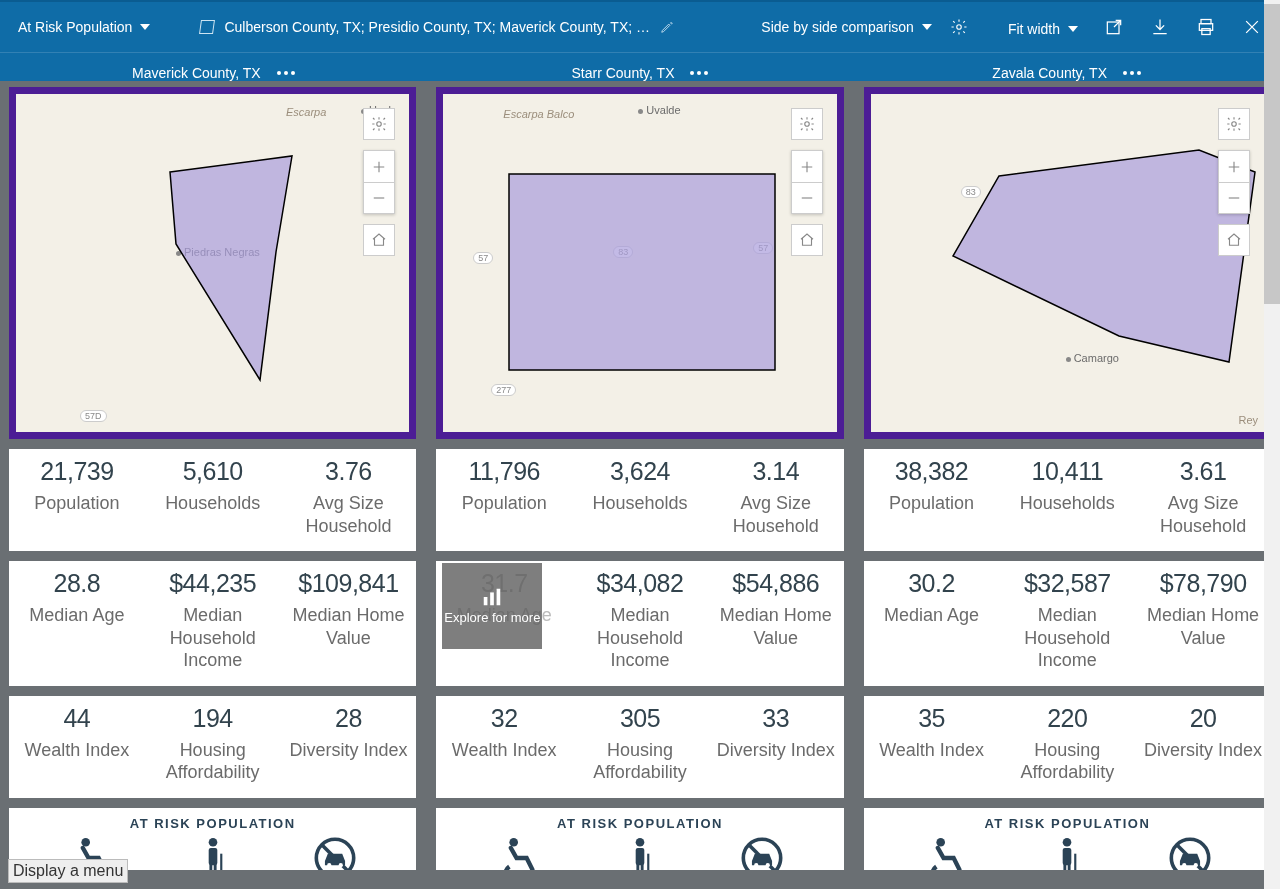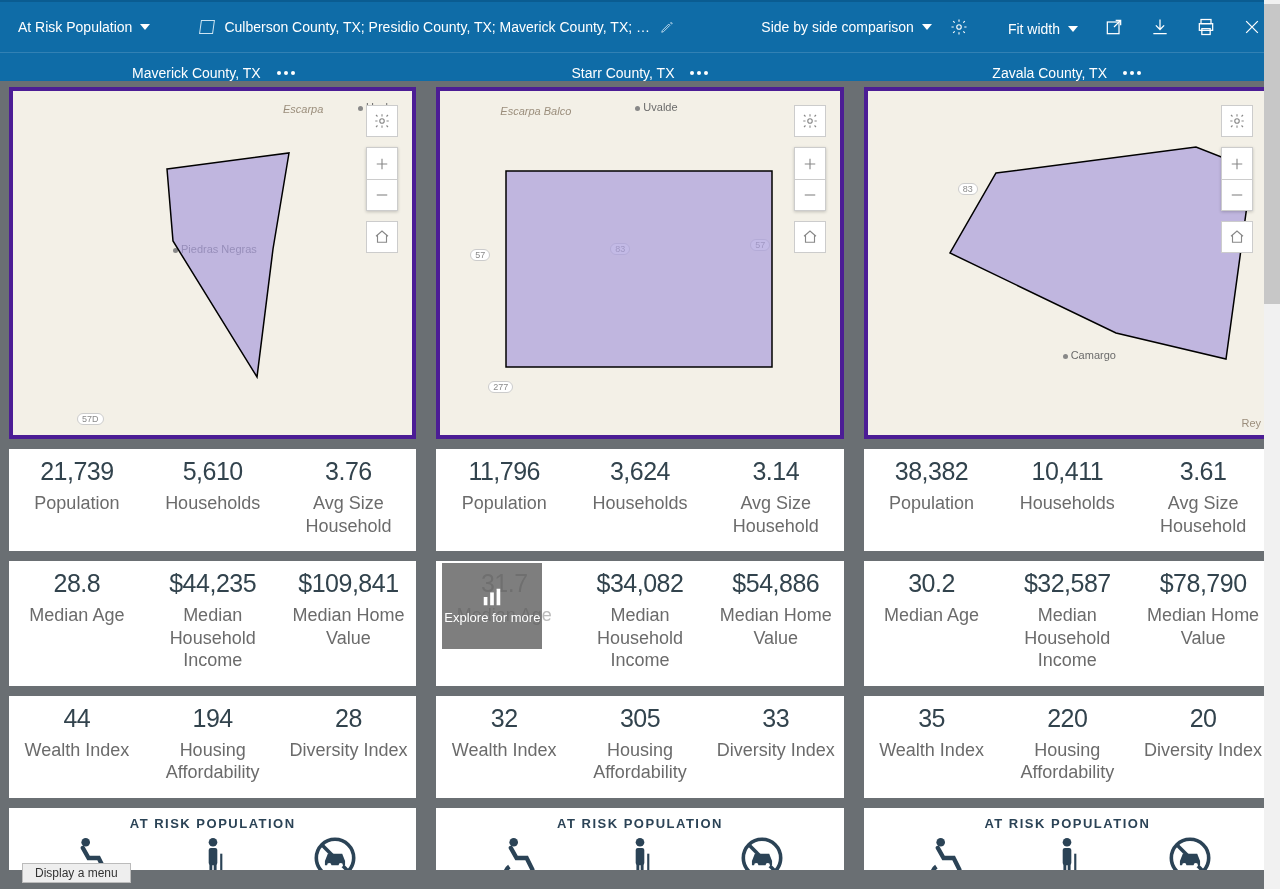--- a/index.html
+++ b/index.html
@@ -13,21 +13,21 @@
   .tb-mid{margin-left:auto;display:flex;align-items:center;gap:18px}
   .gear-w{width:18px;height:18px;stroke:#fff;fill:none;stroke-width:1.5}
   .tb-right{display:flex;align-items:flex-end;gap:26px;margin-left:40px}
   .tico{width:20px;height:20px;stroke:#fff;fill:none;stroke-width:1.5;cursor:pointer}
   .hdr{background:#0f6ca7;display:grid;grid-template-columns:1fr 1fr 1fr;padding:12px 0 0;border-top:1px solid rgba(255,255,255,0.15)}
   .hdr-cell{display:flex;align-items:center;justify-content:center;gap:16px;color:#fff;font-size:14px}
   .dots{display:flex;gap:3px;cursor:pointer}
   .dots span{width:4px;height:4px;background:#fff;border-radius:50%}
   .cols{display:grid;grid-template-columns:1fr 1fr 1fr;gap:20px;padding:6px 9px 0;background:#6a6f73;height:calc(100vh - 52px - 48px);overflow:hidden}
   .col{display:flex;flex-direction:column;gap:10px}
-  .map{background:#f3f0e7;height:352px;position:relative;border:4px solid #4c1d95}
+  .map{background:#f3f0e7;height:352px;position:relative;border:7px solid #4c1d95}
   .map-ctrl{position:absolute;right:14px;top:14px;display:flex;flex-direction:column;gap:10px}
   .mbtn{width:32px;height:32px;background:#fff;border:1px solid #ccc;display:flex;align-items:center;justify-content:center;color:#6b6b6b;cursor:pointer}
   .mbtn svg{width:18px;height:18px;stroke:#888;fill:none;stroke-width:1.5}
   .mgear svg{stroke:#888}
   .zoomgrp{box-shadow:0 1px 3px rgba(0,0,0,0.2)}
   .zoomgrp .mbtn:first-child{border-bottom:none}
   .shape{position:absolute;stroke:#000;stroke-width:1.5;fill:#a99cdc;fill-opacity:0.7}
   .mlabel{position:absolute;font-size:11px;color:#9b8e7c;font-style:italic}
   .mroad{position:absolute;font-size:9px;color:#8a8a8a;background:#fff;border:1px solid #ccc;border-radius:10px;padding:0 4px}
   .city{position:absolute;font-size:11px;color:#6b6b6b}
@@ -36,21 +36,21 @@
   .cell{padding:8px 8px 14px;text-align:center}
   .val{font-size:25px;color:#32434d;font-weight:400;letter-spacing:-0.5px}
   .lbl{font-size:18px;color:#6b6b6b;margin-top:6px;line-height:1.25}
   .section{background:#fff}
   .sec-title{text-align:center;font-size:13px;letter-spacing:1.5px;color:#2b4356;padding-top:8px;font-weight:600}
   .ico3{display:grid;grid-template-columns:1fr 1fr 1fr;padding:4px 20px 0}
   .ico3 svg{width:46px;height:46px;margin:0 auto;display:block;fill:#2b4356}
   .explore{position:absolute;background:rgba(90,90,90,0.78);color:#fff;width:100px;height:86px;display:flex;flex-direction:column;align-items:center;justify-content:center;font-size:13px;pointer-events:none}
   .explore svg{width:22px;height:22px;fill:#fff;margin-bottom:2px}
   .pencil{width:14px;height:14px;stroke:#cde4f2;fill:none;stroke-width:1.5}
-  .status{position:absolute;left:22px;bottom:6px;background:#eee;border:1px solid #bbb;padding:2px 12px;font-size:12px;color:#333}
+  .status{position:absolute;left:8px;bottom:6px;background:#eee;border:1px solid #bbb;padding:2px 4px;font-size:16px;color:#333}
   .scrollbar{position:absolute;right:0;top:0;width:16px;height:100%;background:#f1f1f1}
   .thumb{background:#c7c7c7;width:100%;height:300px;margin-top:4px}
 </style>
 </head>
 <body>
 
 <div class="topbar">
   <div class="tb-left">
     <div class="dd">
       <span>At Risk Population</span>

